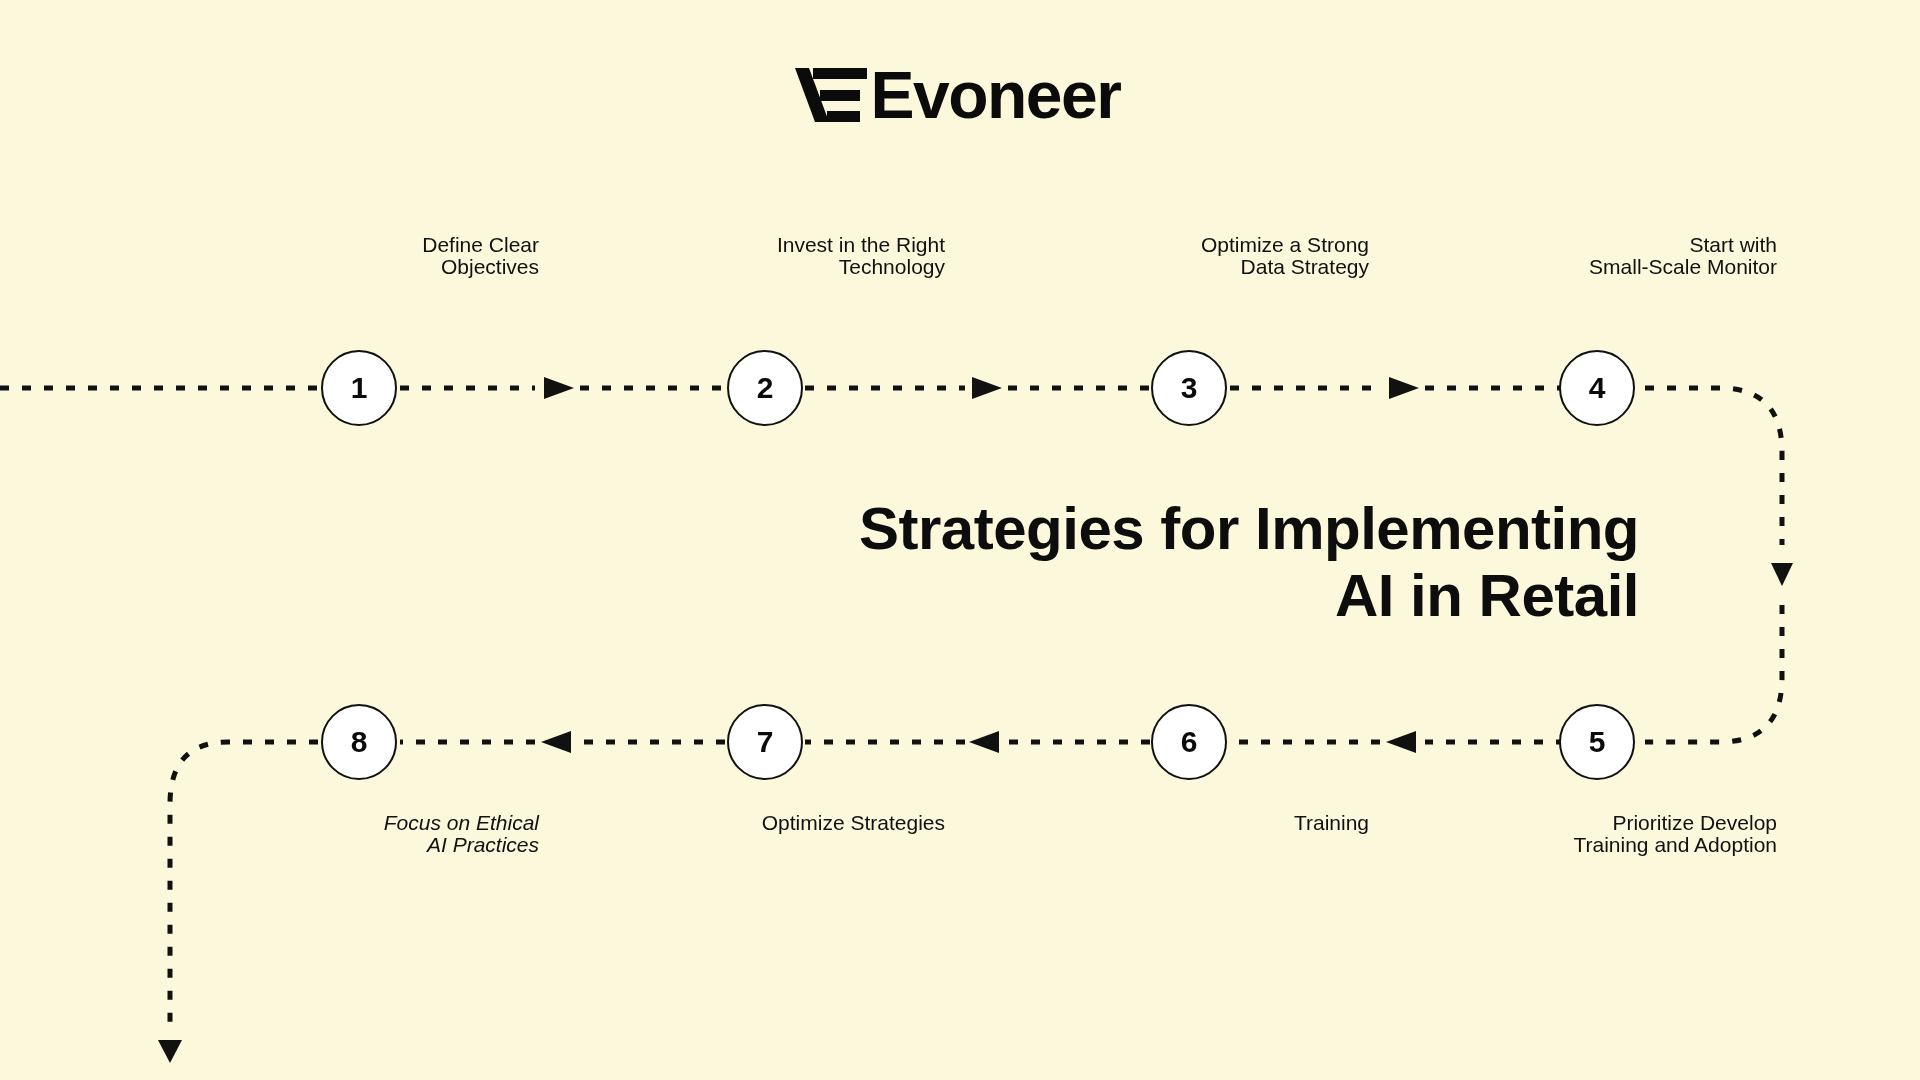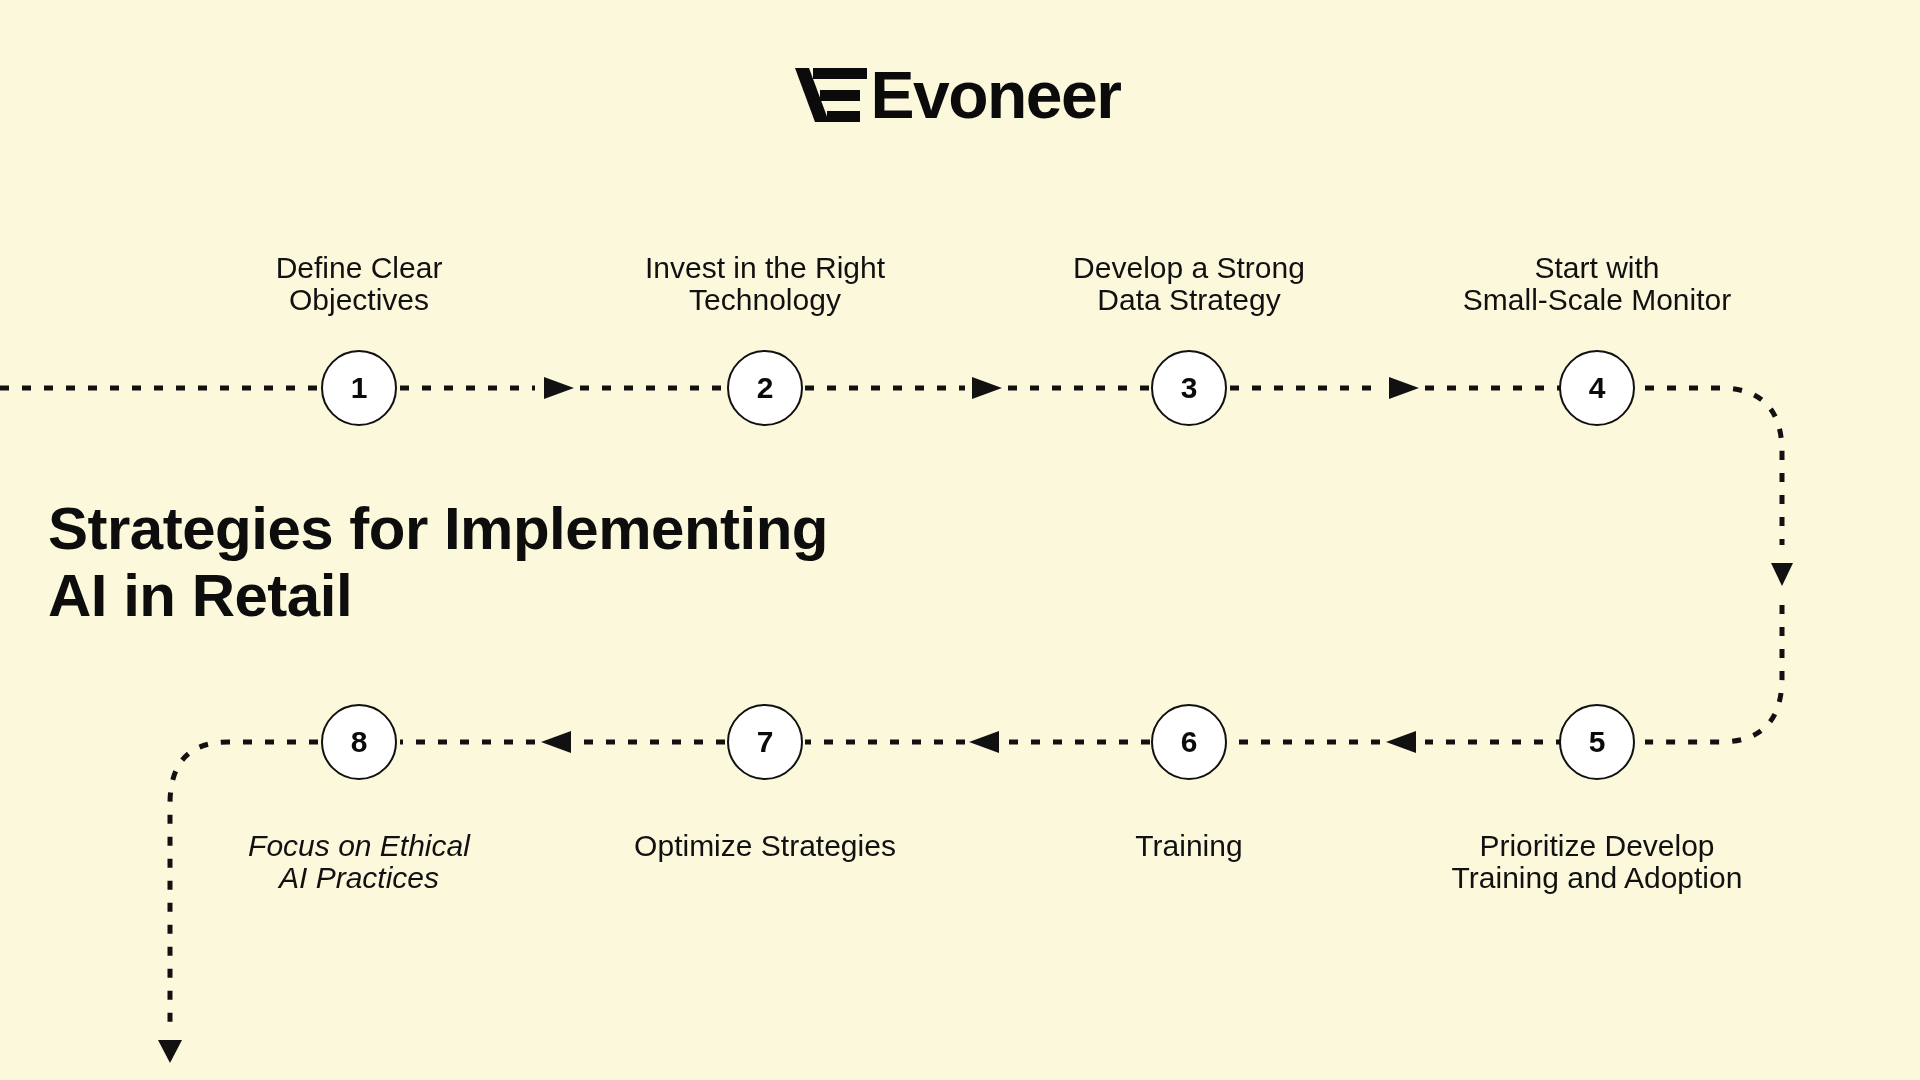--- a/index.html
+++ b/index.html
@@ -74,47 +74,45 @@
     font-weight: 700;
     color: #0b0b0b;
     line-height: 1;
   }
 
   
   .caption {
     position: absolute;
     width: 360px;
     margin-left: -180px;
-    text-align: center;
-    font-family: "Liberation Sans", sans-serif;
-    font-size: 30px;
+    text-align: right;
+    font-family: "Liberation Sans", sans-serif;
+    font-size: 21px;
     font-weight: 400;
     color: #111111;
     line-height: 1.07;
     z-index: 2;
-    margin-top: 18px;
   }
   .caption.top { bottom: auto; }
   .caption-line { display: block; white-space: nowrap; }
 
   
   #title {
     position: absolute;
     left: 0;
     top: 495px;
     width: 1639px;
-    text-align: left;
+    text-align: right;
     font-family: "Liberation Sans", sans-serif;
     font-size: 60px;
     font-weight: 700;
     letter-spacing: -0.5px;
     color: #0d0d0d;
     line-height: 1.12;
     z-index: 2;
-    padding-left: 48px;
   }
   #title .t-line { display: block; }
 </style>
 </head>
 <body>
 
 <div id="stage">
 
   <div id="logo">
     <svg id="logo-mark" width="72" height="62" viewBox="0 0 72 62" aria-hidden="true">
@@ -195,21 +193,21 @@
 
   <div class="caption top" style="left:359px; top:234px;">
     <span class="caption-line">Define Clear</span>
     <span class="caption-line">Objectives</span>
   </div>
   <div class="caption top" style="left:765px; top:234px;">
     <span class="caption-line">Invest in the Right</span>
     <span class="caption-line">Technology</span>
   </div>
   <div class="caption top" style="left:1189px; top:234px;">
-    <span class="caption-line">Develop a Strong</span>
+    <span class="caption-line">Optimize a Strong</span>
     <span class="caption-line">Data Strategy</span>
   </div>
   <div class="caption top" style="left:1597px; top:234px;">
     <span class="caption-line">Start with</span>
     <span class="caption-line">Small-Scale Monitor</span>
   </div>
 
   <div class="caption" style="left:1597px; top:812px;">
     <span class="caption-line">Prioritize Develop</span>
     <span class="caption-line">Training and Adoption</span>

